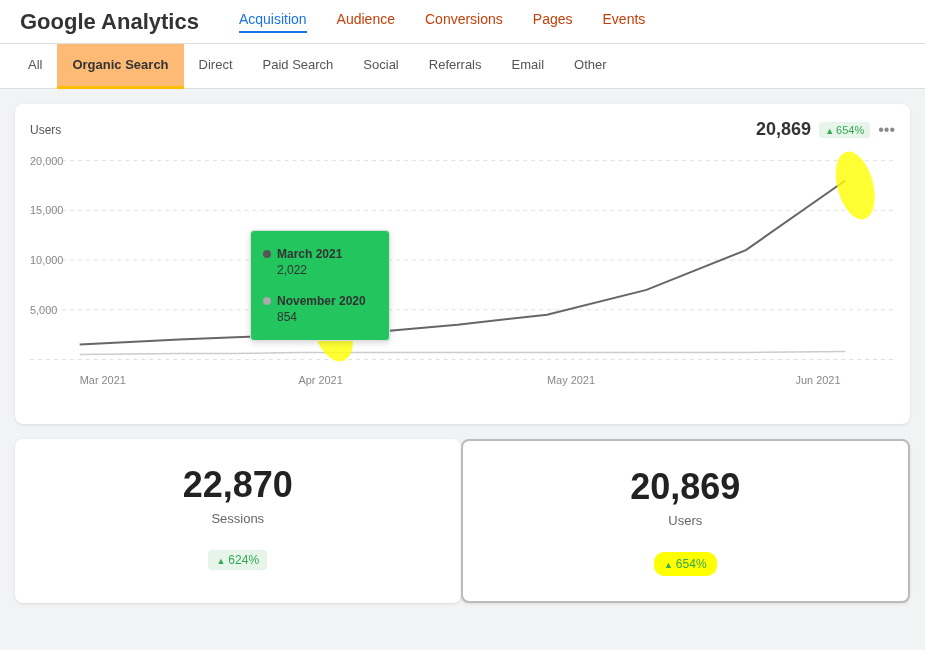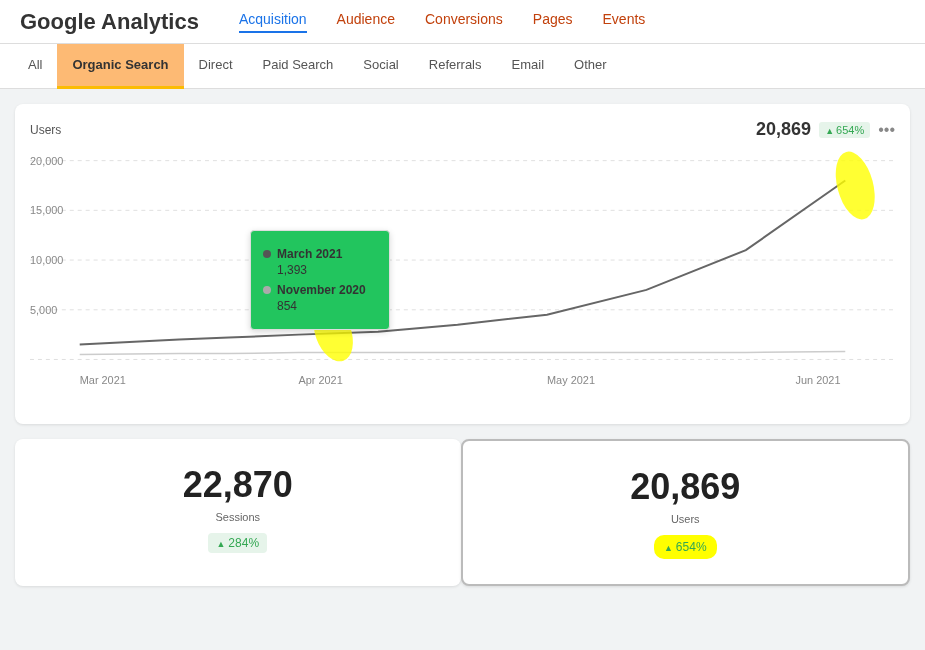--- a/index.html
+++ b/index.html
@@ -177,23 +177,23 @@
     .stat-card.highlighted {
       border: 2px solid #bbb;
     }
     .stat-number {
       font-size: 36px;
       font-weight: bold;
       color: #222;
       margin-bottom: 5px;
     }
     .stat-label {
-      font-size: 11px;
+      font-size: 13px;
       color: #666;
-      margin-bottom: 10px;
+      margin-bottom: 24px;
     }
     .stat-badge {
       display: inline-flex;
       align-items: center;
       gap: 3px;
       background: #e6f4ea;
       color: #34a853;
       font-size: 12px;
       padding: 3px 8px;
       border-radius: 4px;
@@ -275,37 +275,37 @@
 
         <ellipse cx="830" cy="35" rx="18" ry="35" fill="#ffff00" opacity="0.8" transform="rotate(-15,830,35)"></ellipse>
       </svg>
 
       
       <div class="chart-tooltip">
         <div class="tooltip-row">
           <span class="tooltip-dot"></span>
           <span>March 2021</span>
         </div>
-        <div class="tooltip-val">1,393</div>
-        <div class="tooltip-row" style="margin-top:6px;">
+        <div class="tooltip-val">2,022</div>
+        <div class="tooltip-row" style="margin-top:17px;">
           <span class="tooltip-dot light"></span>
           <span>November 2020</span>
         </div>
         <div class="tooltip-val">854</div>
       </div>
     </div>
   </div>
 
   <div class="bottom-cards">
     <div class="stat-card">
       <div class="stat-number">22,870</div>
       <div class="stat-label">Sessions</div>
       <div class="stat-badge">
         <span class="arrow-up"></span>
-        <span>284%</span>
+        <span>624%</span>
       </div>
     </div>
     <div class="stat-card highlighted">
       <div class="stat-number">20,869</div>
       <div class="stat-label">Users</div>
       <div class="stat-badge highlighted">
         <span class="arrow-up"></span>
         <span>654%</span>
       </div>
     </div>

